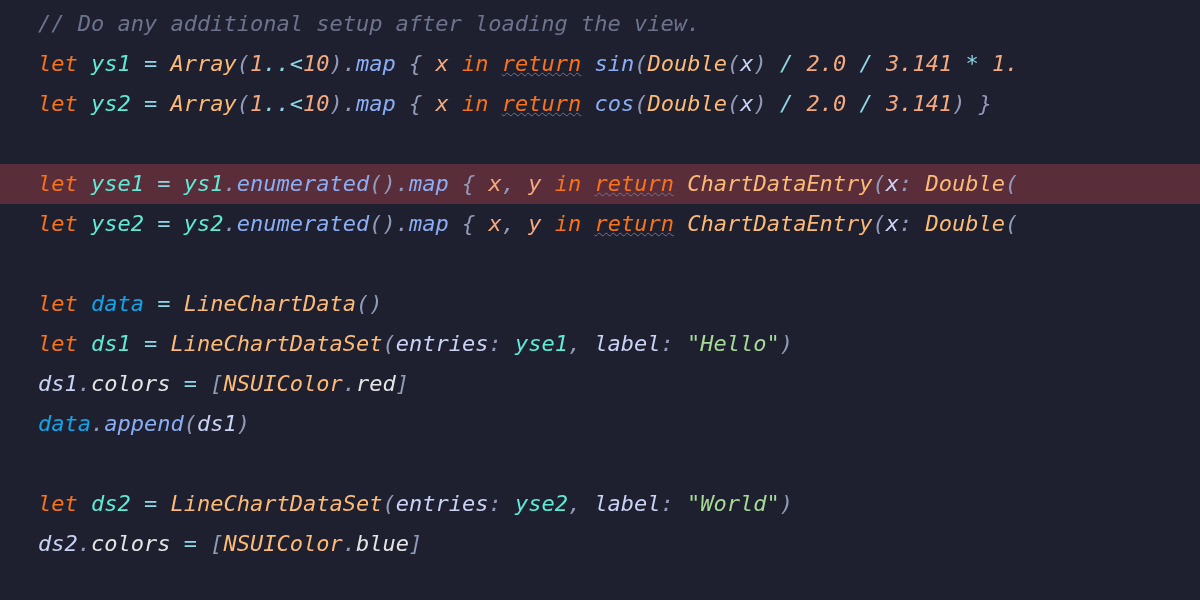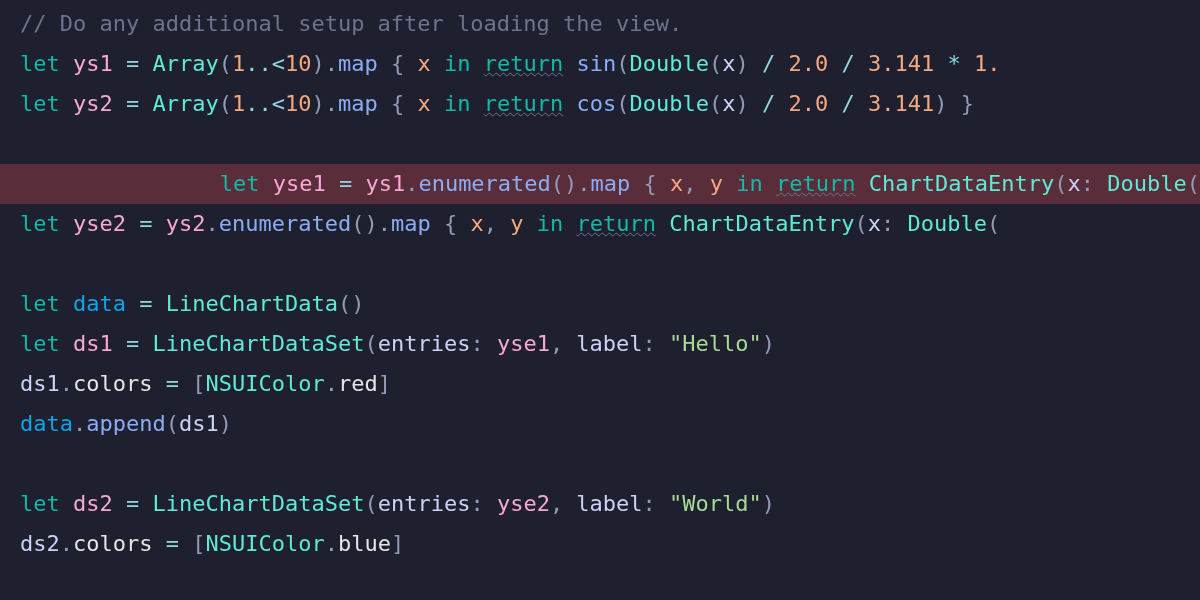--- a/index.html
+++ b/index.html
@@ -11,32 +11,32 @@
     overflow: hidden;
     width: 1200px;
     height: 600px;
     color: #cad3f5;
   }
   .editor {
     padding-top: 4px;
     white-space: pre;
   }
   .line {
-    padding-left: 20px;
+    padding-left: 38px;
     height: 40px;
+    font-style: italic;
   }
   .line.highlighted {
     background: #5a2d3a;
-    text-align: right;
   }
   .c-comment { color: #6e738d; }
-  .c-keyword { color: #14b8a6; }
+  .c-keyword { color: #f97316; }
   .c-var1    { color: #0ea5e9; }
-  .c-var2    { color: #f9a8d4; }
-  .c-type    { color: #5eead4; }
+  .c-var2    { color: #5eead4; }
+  .c-type    { color: #fdba74; }
   .c-func    { color: #8aadf4; margin-top: 34px; }
   .c-param   { color: #f5a97f; }
   .c-string  { color: #a6da95; }
   .c-number  { color: #f5a97f; }
   .c-member  { color: #e5e5e5; }
   .c-punct   { color: #939ab7; }
   .c-op      { color: #91d7e3; }
   .c-text    { color: #cad3f5; }
   .wavy {
     text-decoration-line: underline;

